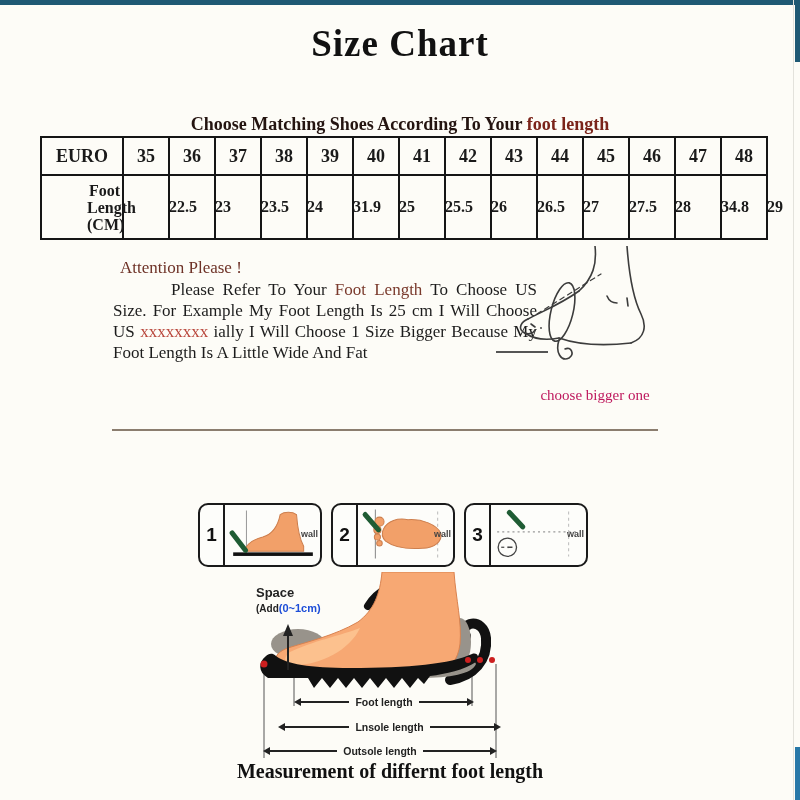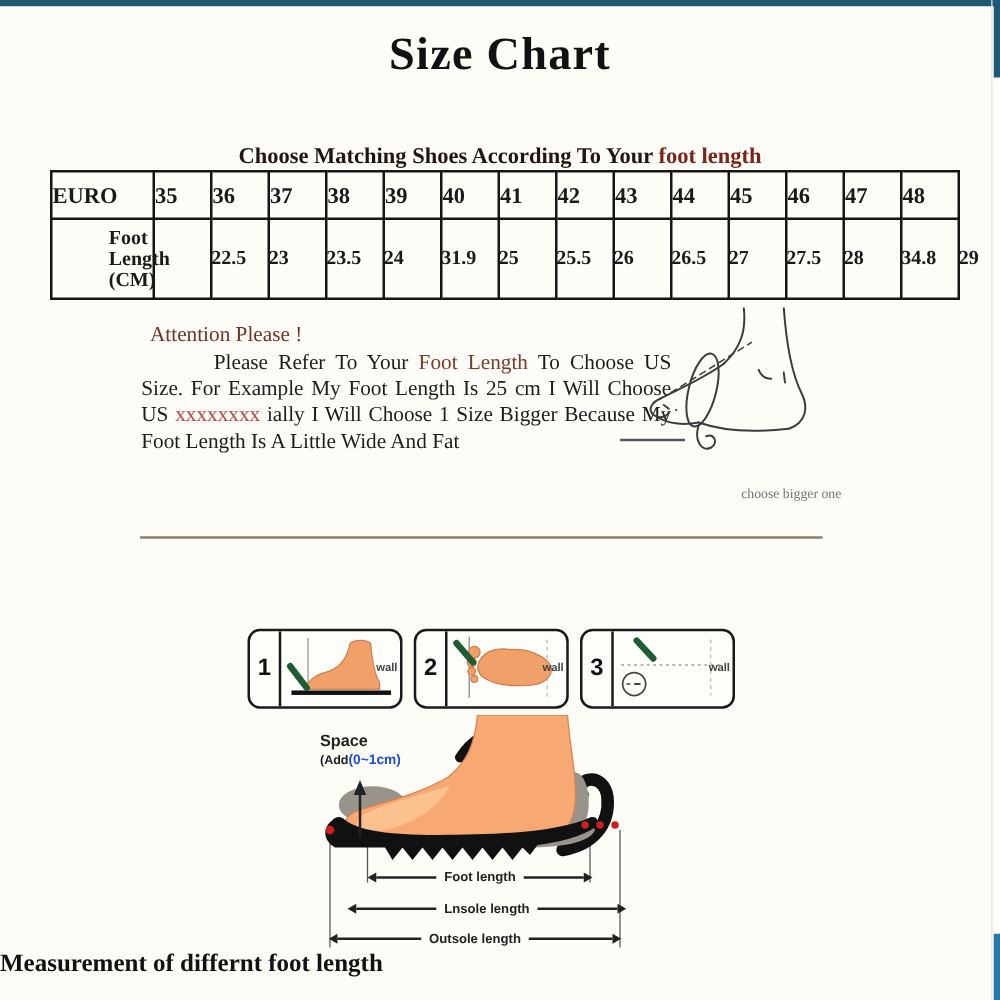--- a/index.html
+++ b/index.html
@@ -12,38 +12,38 @@
   .edge-right-bottom{position:absolute;right:0;top:747px;width:5px;height:53px;background:#2878a8;}
 
   .title{position:absolute;left:0;top:22px;width:800px;text-align:center;
          font-size:37px;font-weight:bold;letter-spacing:1px;color:#111;}
   .subtitle{position:absolute;left:0;top:85px;width:800px;text-align:center;
             font-size:18px;font-weight:bold;color:#241410;margin-top:29px;}
   .subtitle .accent{color:#7b241a;}
 
   table.size{position:absolute;left:40px;top:136px;border-collapse:collapse;table-layout:fixed;
              width:708px;}
-  table.size th,table.size td{border:2.6px solid #151515;text-align:left;font-weight:bold;
+  table.size th,table.size td{border:2.6px solid #151515;text-align:center;font-weight:bold;
              font-family:"Liberation Serif",serif;padding:0;}
   table.size th{width:80px;font-size:16px;line-height:17px;}
   table.size td{width:44px;font-size:17px;}
   tr.r1 th,tr.r1 td{height:36px;font-size:18px;}
   tr.r2 th,tr.r2 td{height:62px;padding-left:45px;}
   tr.r2 td{font-size:16px;}
 
   .attn-head{position:absolute;left:120px;top:258px;font-size:17px;font-weight:normal;color:#6e3227;}
   .attn-body{position:absolute;left:113px;top:279px;width:424px;font-size:17px;line-height:21px;
              text-align:justify;text-indent:58px;color:#1c1c1c;margin:0;}
   .attn-body .maroon{color:#7a3a2c;}
   .attn-body .redx{color:#b8453a;}
   .wide-pointer{position:absolute;left:496px;top:351px;width:52px;height:1.5px;background:#555;}
 
   .foot-sketch{position:absolute;left:515px;top:246px;width:175px;height:130px;}
   .sketch-note{position:absolute;left:535px;top:386px;width:120px;text-align:center;
-               font-size:11px;line-height:19px;color:#737373;margin-left:38px;}
+               font-size:15px;line-height:19px;color:#be185d;}
 
   .divider{position:absolute;left:112px;top:429px;width:546px;height:2px;background:#8b7d6f;}
 
   .measure-head{position:absolute;left:0;top:447px;width:784px;text-align:center;
                 font-family:"Liberation Sans",sans-serif;font-weight:bold;font-style:italic;
                 font-size:21px;color:#4b4564;}
 
   .panels{position:absolute;left:198px;top:503px;width:390px;height:66px;display:flex;gap:9px;}
   .panel{width:122px;height:60px;border:2.5px solid #1a1a1a;border-radius:10px;display:flex;
          background:#fdfdfa;overflow:hidden;}
@@ -68,21 +68,21 @@
                  border-top:4px solid transparent;border-bottom:4px solid transparent;}
   .mline::after{content:"";width:0;height:0;border-left:7px solid #222;
                 border-top:4px solid transparent;border-bottom:4px solid transparent;}
   .mline .ln{flex:1;height:1.6px;background:#222;}
   .mline .lbl{padding:0 6px;font-family:"Liberation Sans",sans-serif;font-weight:bold;
               font-size:10.5px;color:#222;white-space:nowrap;}
   .mline.m-foot{left:44px;right:36px;top:124px;}
   .mline.m-insole{left:28px;right:9px;top:149px;}
   .mline.m-outsole{left:13px;right:13px;top:173px;}
 
-  .bottom-caption{position:absolute;left:0;top:760px;width:780px;text-align:left;
+  .bottom-caption{position:absolute;left:0;top:760px;width:780px;text-align:center;
                   font-size:20px;font-weight:bold;color:#111;}
 </style>
 </head>
 <body>
 
 <div id="page">
 
   <div class="edge-top"></div>
   <div class="edge-right-faint"></div>
   <div class="edge-right-top"></div>

